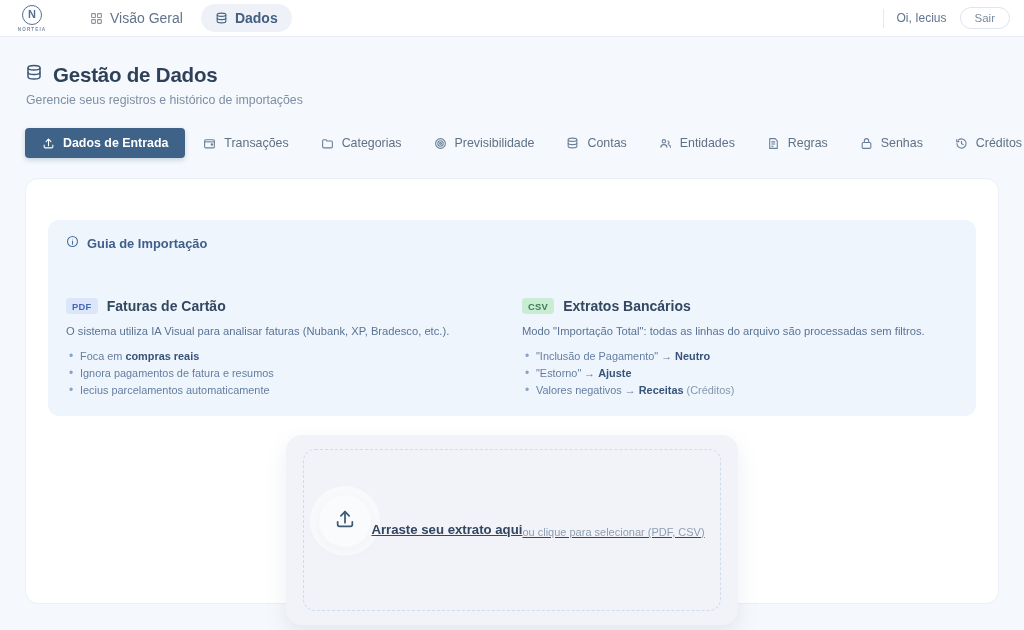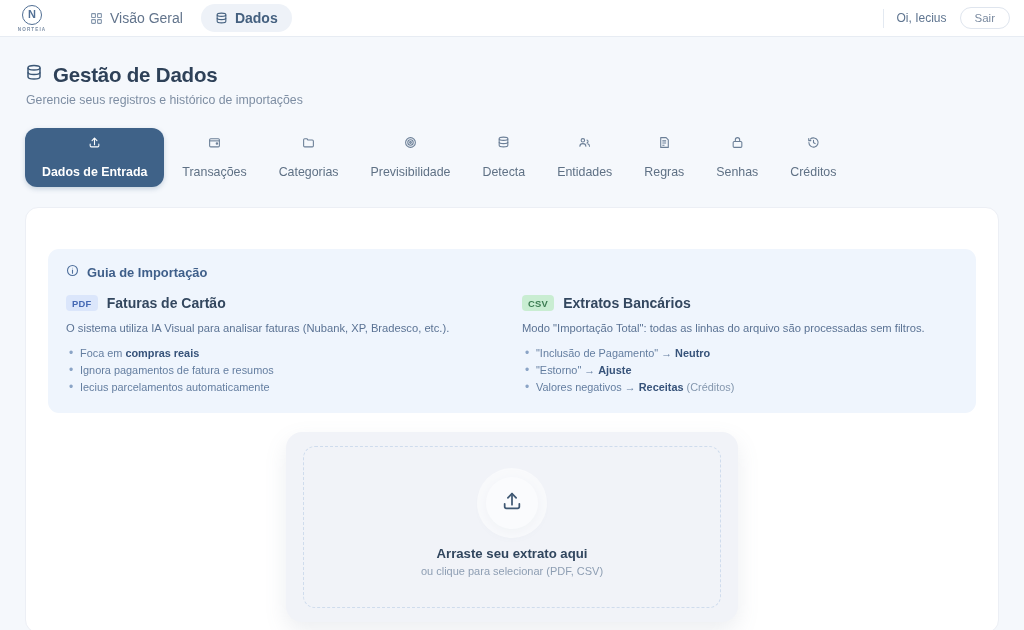--- a/index.html
+++ b/index.html
@@ -65,24 +65,24 @@
     font-size: 20.5px; font-weight: bold; color: #2e4158; letter-spacing: -0.2px;
   }
   .page-sub { font-size: 12.3px; color: #7e8ea3; margin-top: 6px; margin-left: 1px; }
 
   
   .tabs {
     display: flex; align-items: center; gap: 4px;
     margin-top: 21px;
   }
   .tab {
-    display: flex; align-items: center; gap: 16px;
-    padding: 8px 14px; border-radius: 12px;
+    display: flex; align-items: center; gap: 8px;
+    padding: 8px 14px; border-radius: 4px;
     font-size: 12.4px; color: #5d7churches; color: #5e7governed;
-    color: #5f7185; cursor: pointer; white-space: nowrap; flex-direction: column;
+    color: #5f7185; cursor: pointer; white-space: nowrap;
   }
   .tab.active {
     background: #3f6288; color: #ffffff; font-weight: 600;
     box-shadow: 0 2px 5px rgba(63,98,136,.25);
     padding: 8px 17px;
   }
   .tab svg { display: block; flex: none; }
 
   
   .card {
@@ -100,21 +100,21 @@
     margin-top: 20px;
     background: #eff5fd;
     border-radius: 11px;
     padding: 15px 18px 17px;
   }
   .guide-head {
     display: flex; align-items: center; gap: 8px;
     font-size: 12.9px; font-weight: bold; color: #3f5f8a;
   }
   .guide-cols { display: flex; gap: 20px; margin-top: 15px; }
-  .guide-col { flex: 1; }
+  .guide-col { flex: 1; margin-top: 32px; }
   .gc-head { display: flex; align-items: center; gap: 9px; }
   .badge {
     font-size: 9.4px; font-weight: bold; letter-spacing: .3px;
     padding: 2.5px 6px; border-radius: 4px;
   }
   .badge.pdf { background: #dbe6fb; color: #4569b4; }
   .badge.csv { background: #c9edd2; color: #3c7c52; }
   .gc-title { font-size: 14px; font-weight: bold; color: #33475f; }
   .gc-desc { font-size: 11.2px; color: #5b7394; margin-top: 9px; line-height: 1.45; }
   .gc-list { margin-top: 9px; list-style: none; }
@@ -135,22 +135,22 @@
     width: 452px; height: 190px;
     background: #f1f3f8;
     border-radius: 16px;
     padding: 14px 17px;
     box-shadow: 0 9px 22px rgba(105,122,150,.13);
   }
   .dz-inner {
     width: 100%; height: 100%;
     border: 1.6px dashed #cfdced;
     border-radius: 12px;
-    display: flex; flex-direction: column;
-    align-items: center; justify-content: center;
+    display: flex; 
+    align-items: center; justify-content: center; text-decoration: underline;
   }
   .dz-circle {
     width: 52px; height: 52px; border-radius: 50%;
     background: #fafbfd;
     box-shadow: 0 0 0 9px rgba(255,255,255,.55), 0 3px 12px rgba(120,140,170,.16);
     display: flex; align-items: center; justify-content: center;
     margin-bottom: 17px;
   }
   .dz-title { font-size: 13.2px; font-weight: bold; color: #31465e; }
   .dz-sub { font-size: 11px; color: #8e9eb3; margin-top: 4px; }
@@ -256,21 +256,21 @@
     </div>
 
     <div class="tab">
       <span>
         <svg width="13" height="13" viewBox="0 0 24 24" fill="none" stroke="#6b7f97" stroke-width="2">
           <ellipse cx="12" cy="5" rx="8" ry="3"></ellipse>
             <path d="M4 5v6c0 1.7 3.6 3 8 3s8-1.3 8-3V5"></path>
           <path d="M4 11v6c0 1.7 3.6 3 8 3s8-1.3 8-3v-6"></path>
         </svg>
       </span>
-      <span>Detecta</span>
+      <span>Contas</span>
     </div>
 
     <div class="tab">
       <span>
         <svg width="13" height="13" viewBox="0 0 24 24" fill="none" stroke="#6b7f97" stroke-width="2" stroke-linecap="round">
           <circle cx="9" cy="8" r="3.2"></circle>
             <path d="M3.5 19c0-3 2.5-5 5.5-5s5.5 2 5.5 5"></path>
           <path d="M16.5 7.5a2.8 2.8 0 0 1 0 5.4"></path>
             <path d="M18 14.5c2 .6 3.2 2.3 3.2 4.5"></path>
         </svg>

